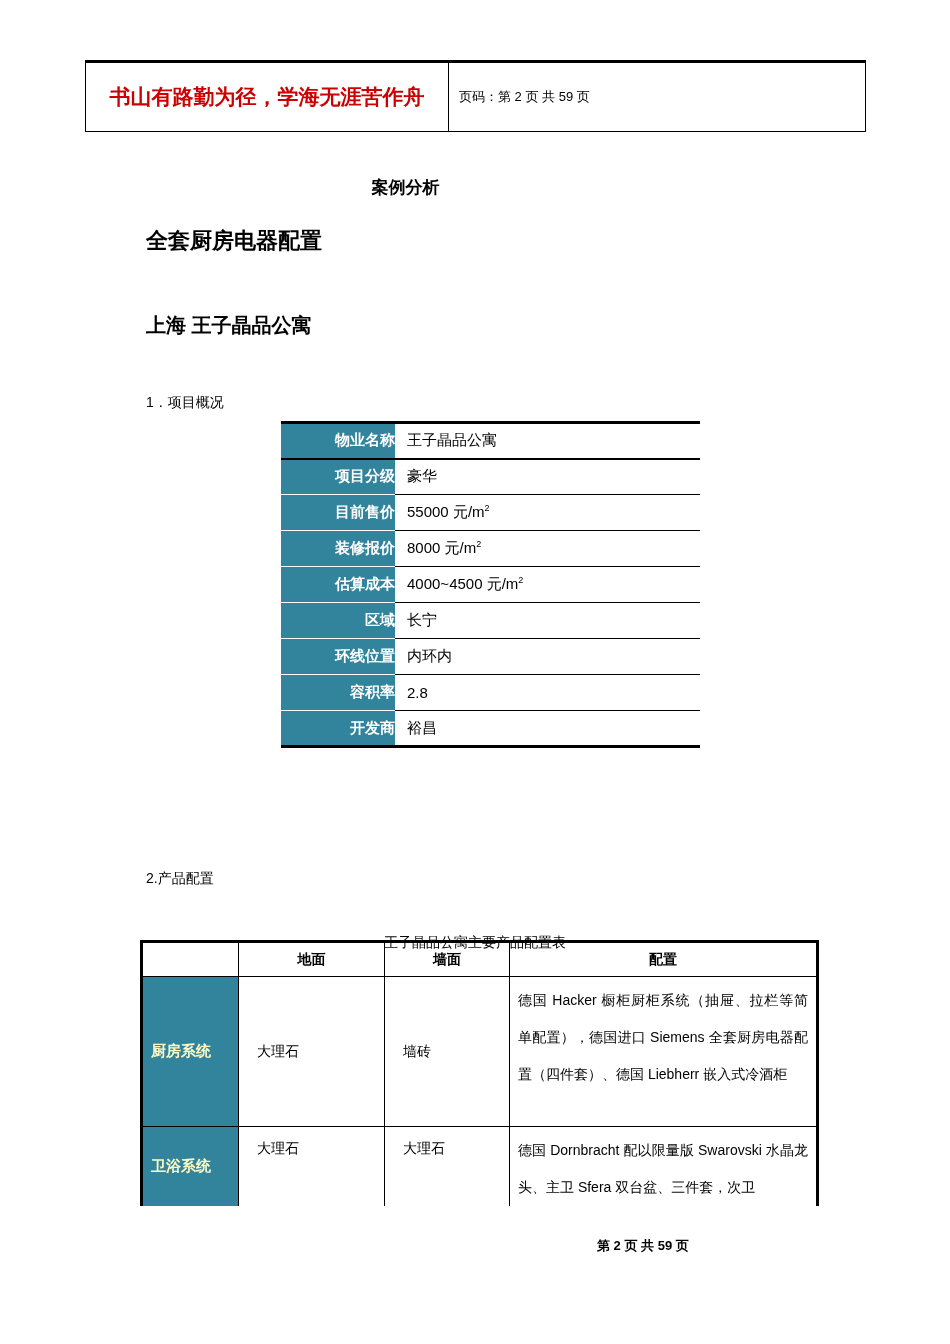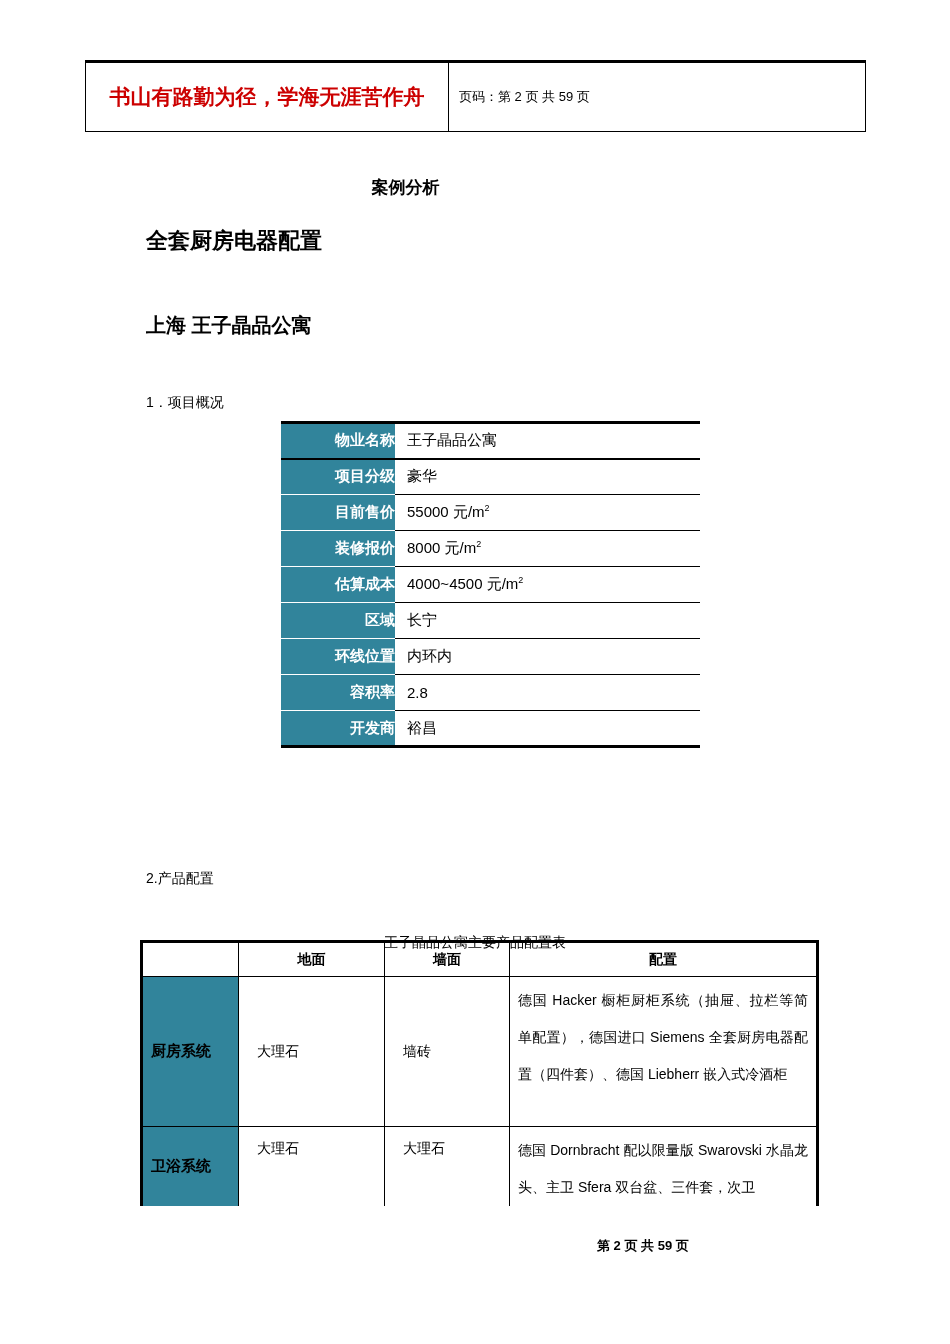--- a/index.html
+++ b/index.html
@@ -57,21 +57,21 @@
 
   
   .cfg-table {
     position:absolute; left:140px; top:940px; width:676px;
     border-collapse:collapse; table-layout:fixed;
     border:3px solid #000; border-bottom:none;
   }
   .cfg-table td { border:1px solid #000; font-size:14px;margin-left:26px; }
   .cfg-table tr.cfg-head td { height:35px; text-align:center; font-weight:bold; vertical-align:middle; }
   .cfg-table td.sys {
-    background:#31849B; color:#000000; font-weight:bold;
+    background:#31849B; color:#fef9c3; font-weight:bold;
     padding-left:8px; font-size:15px; vertical-align:middle;
   }
   .cfg-table td.mat { padding-left:18px;font-family:Liberation Serif, serif; }
   .cfg-table tr.r1 { height:150px; }
   .cfg-table tr.r1 td.mat { vertical-align:middle; }
   .cfg-table td.cfgtxt { padding:5px 8px 0 8px; line-height:37px; vertical-align:top; text-align:justify; }
   .cfg-table tr.r2 td { border-bottom:none; }
   .cfg-table tr.r2 td.mat { vertical-align:top; padding-top:13px; }
 
   

